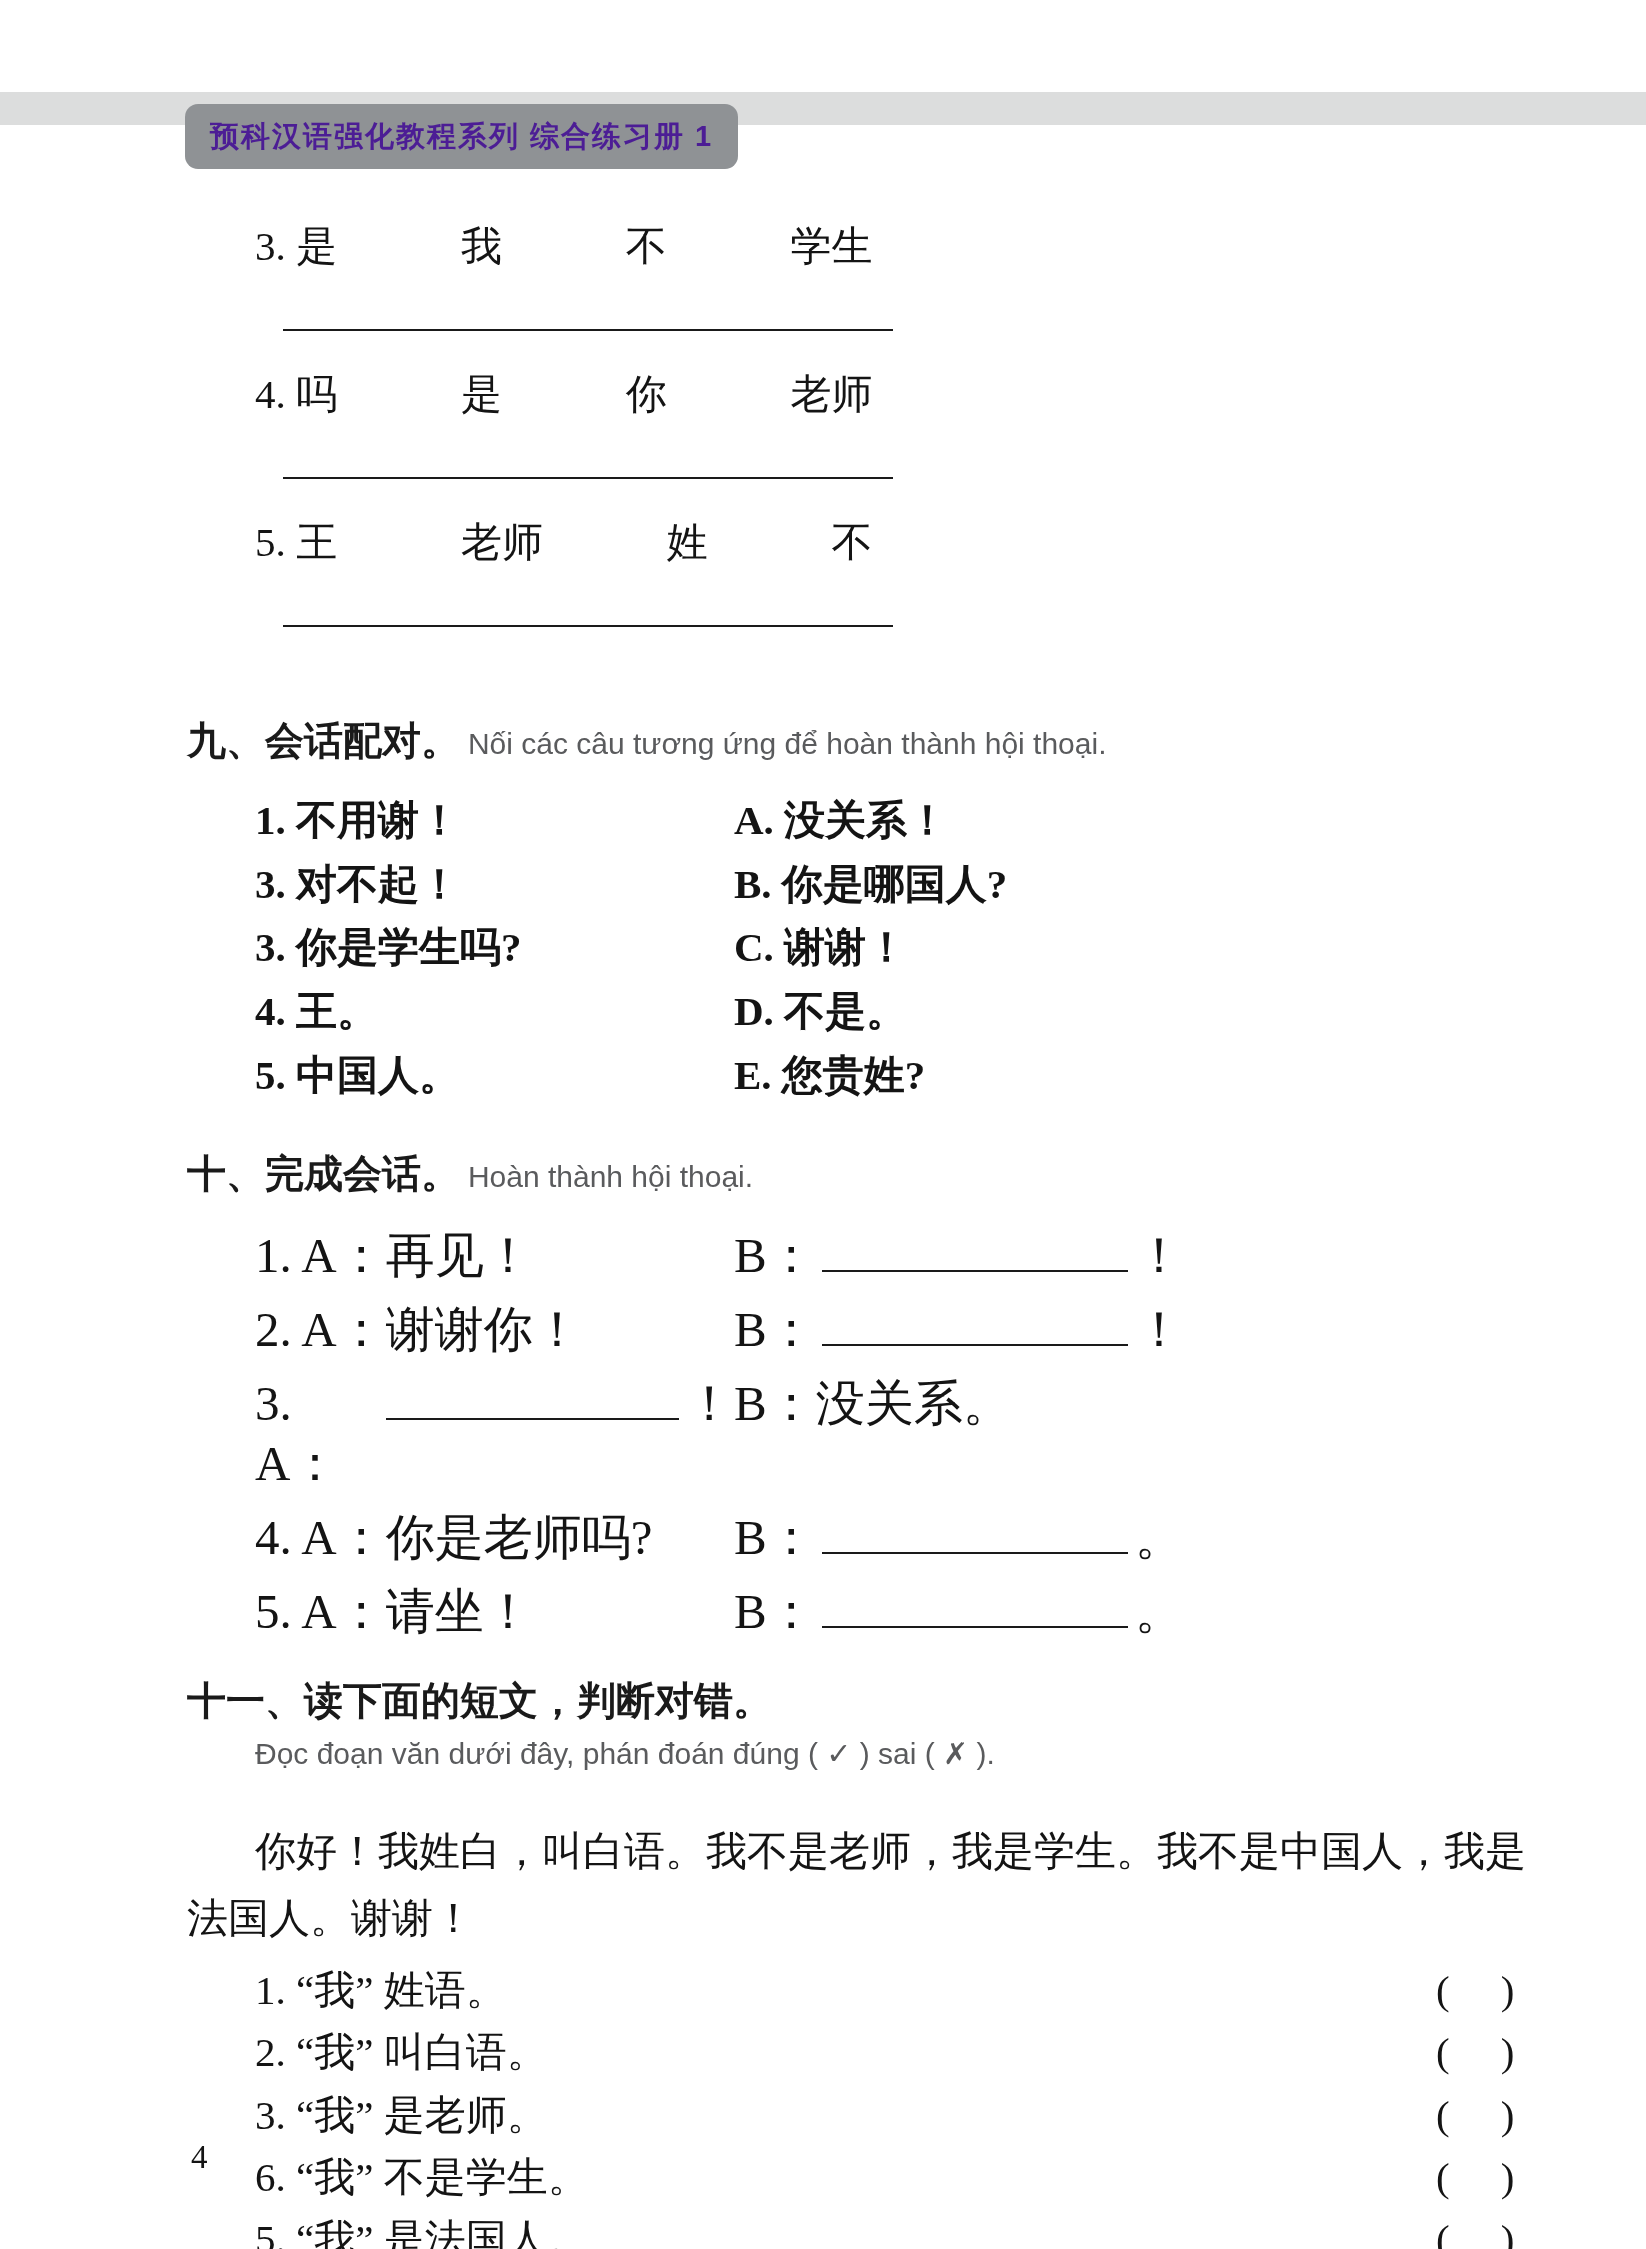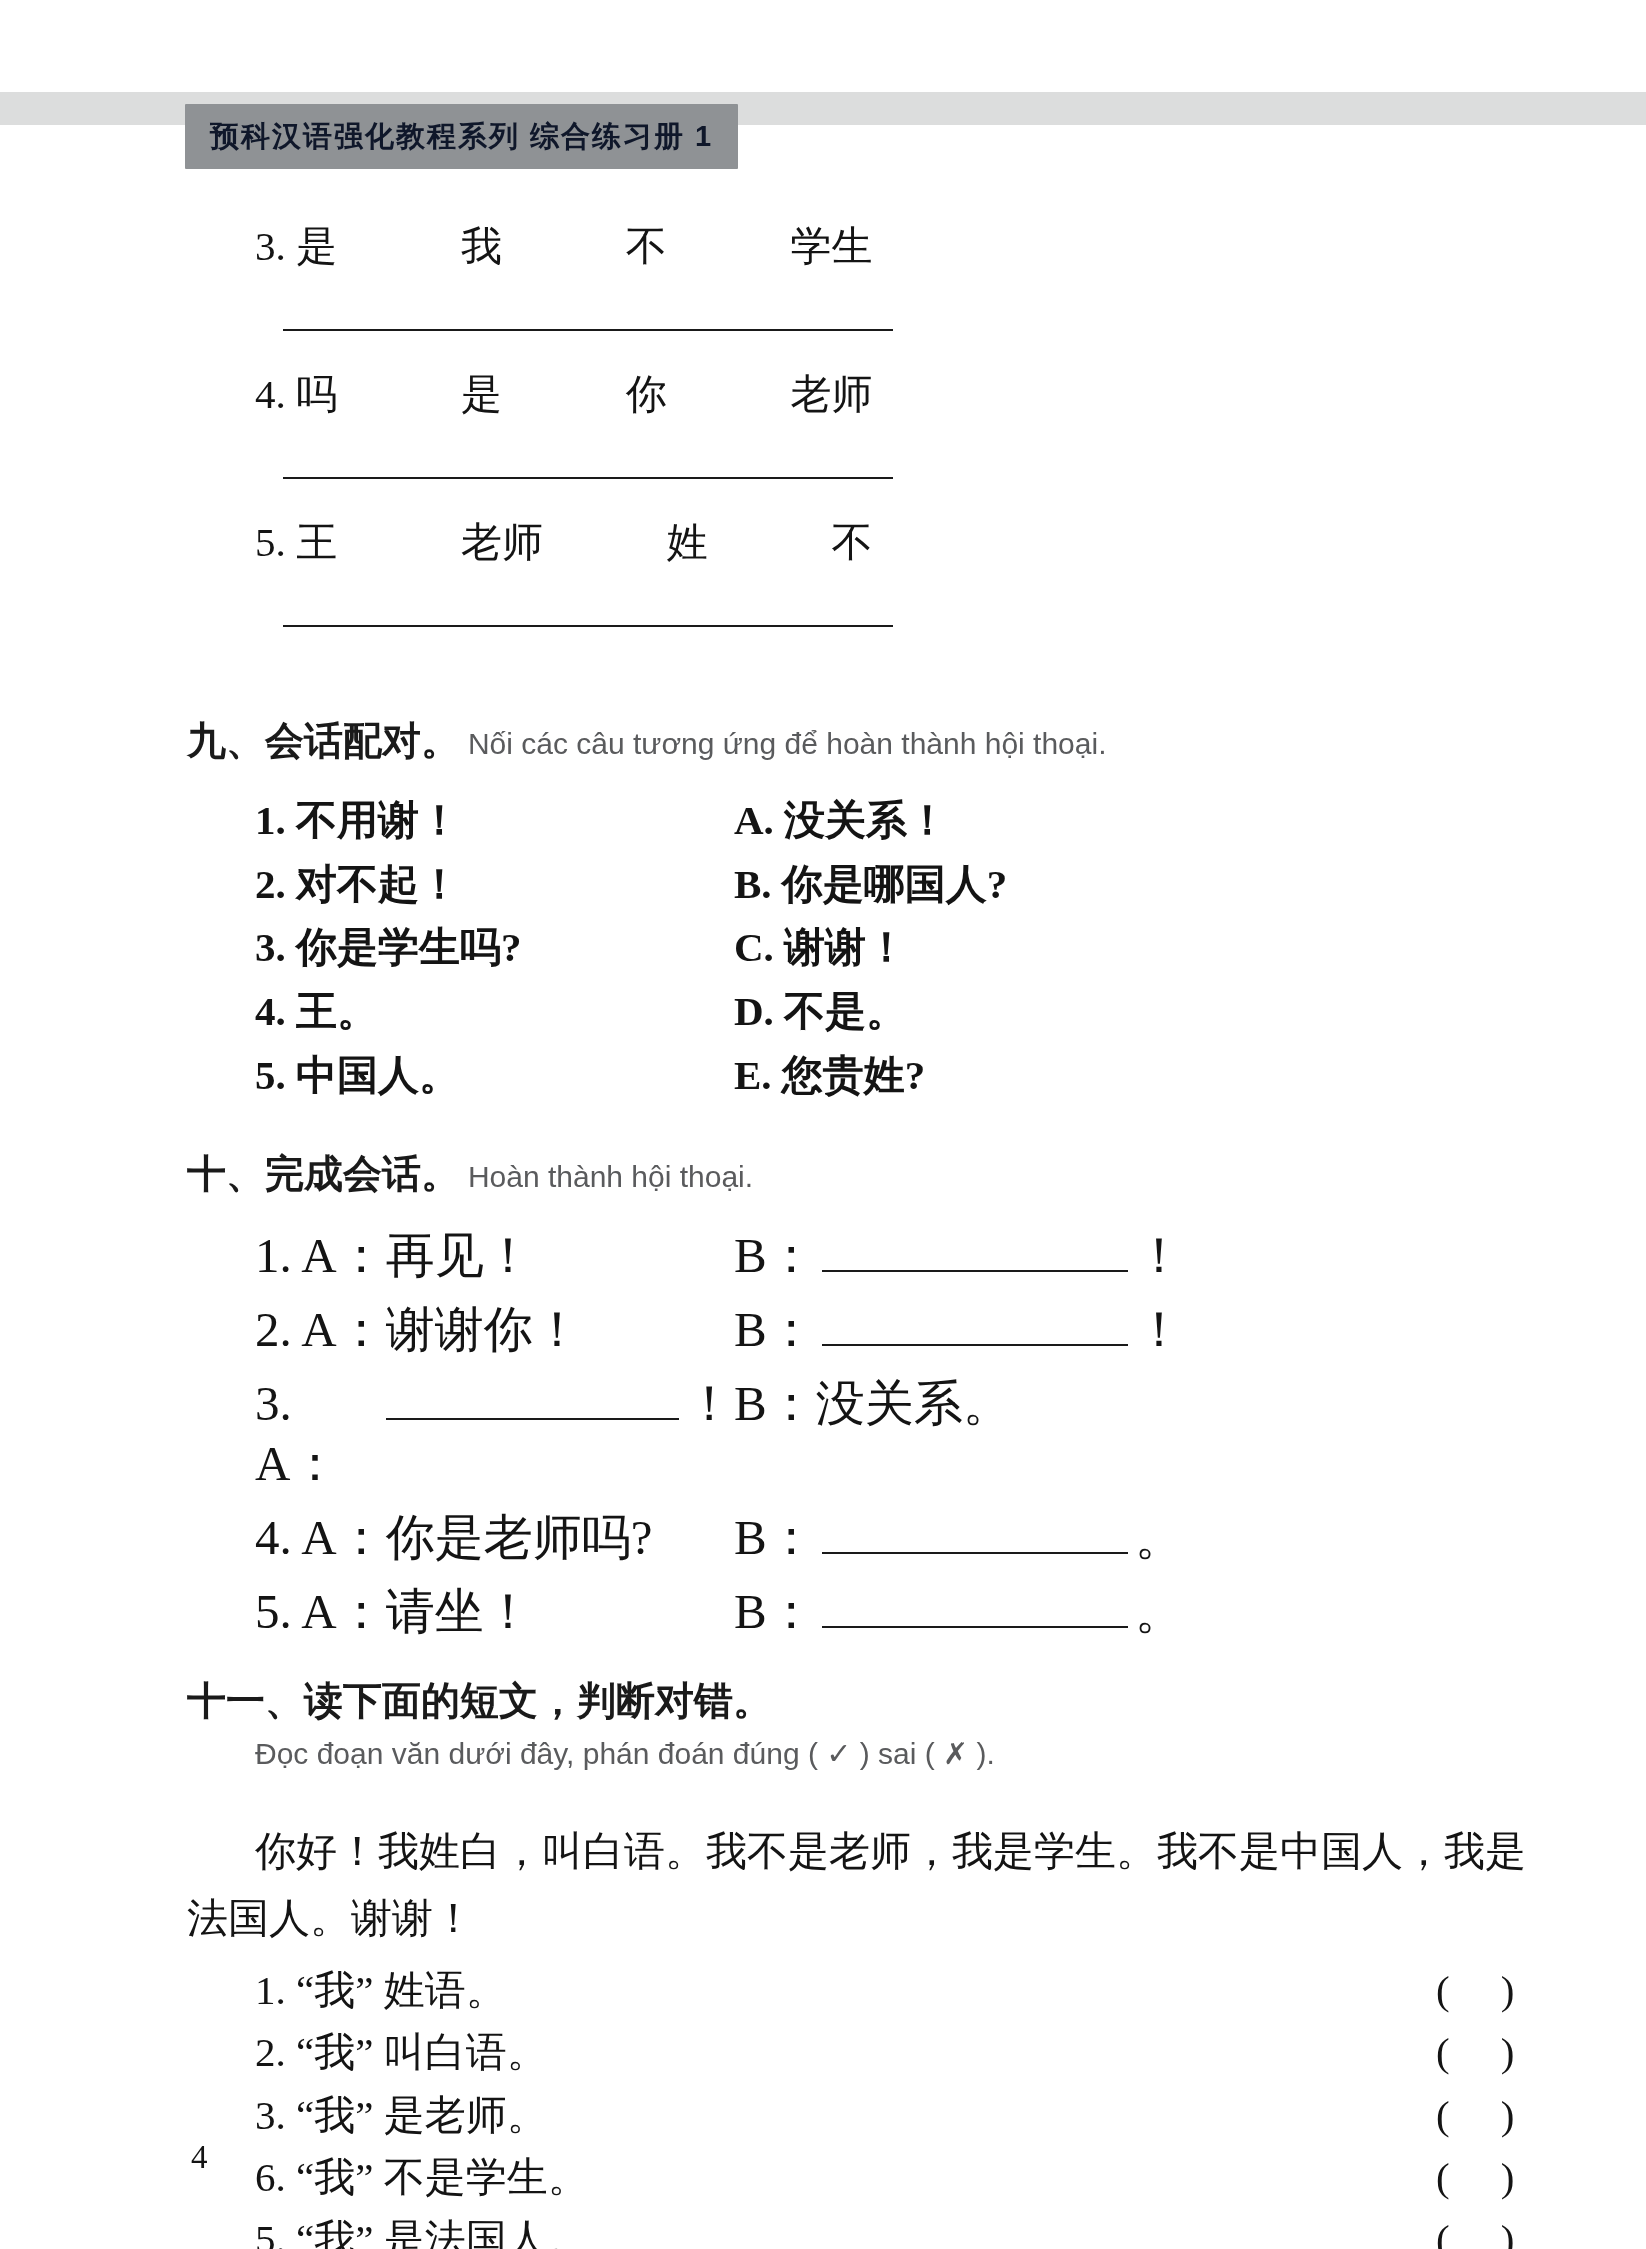--- a/index.html
+++ b/index.html
@@ -17,27 +17,27 @@
     top: 92px; left: 0;
     width: 100%; height: 33px;
     background: #dcdddd;
   }
   .badge {
     position: absolute;
     top: 104px; left: 185px;
     height: 65px;
     padding: 0 25px;
     background: #8f9295;
-    border-radius: 1px;
+    border-radius: 13px;
     display: flex;
     align-items: center;
     font-family: "Liberation Sans", "DejaVu Sans", sans-serif;
     font-size: 29px;
     font-weight: 700;
-    color: #0f172a;
+    color: #4c1d95;
     letter-spacing: 2px;
   }
   .content {
     position: absolute;
     left: 187px; top: 221px;
     width: 1343px;
   }
 
   
   .re-item { margin-left: 68px; font-size: 41px; line-height: 1.22; }
@@ -134,21 +134,21 @@
     <div class="sec9">
       <div class="sec-head">
         <span class="sec-title">九、会话配对。</span><span class="sec-sub">Nối các câu tương ứng để hoàn thành hội thoại.</span>
       </div>
       <div class="pairs">
         <div class="pair-row">
           <span class="pair-left">1. 不用谢！</span>
           <span class="pair-right">A. 没关系！</span>
         </div>
         <div class="pair-row">
-          <span class="pair-left">2. 对不起！</span>
+          <span class="pair-left">3. 对不起！</span>
           <span class="pair-right">B. 你是哪国人?</span>
         </div>
         <div class="pair-row">
           <span class="pair-left">3. 你是学生吗?</span>
           <span class="pair-right">C. 谢谢！</span>
         </div>
         <div class="pair-row">
           <span class="pair-left">4. 王。</span>
           <span class="pair-right">D. 不是。</span>
         </div>

